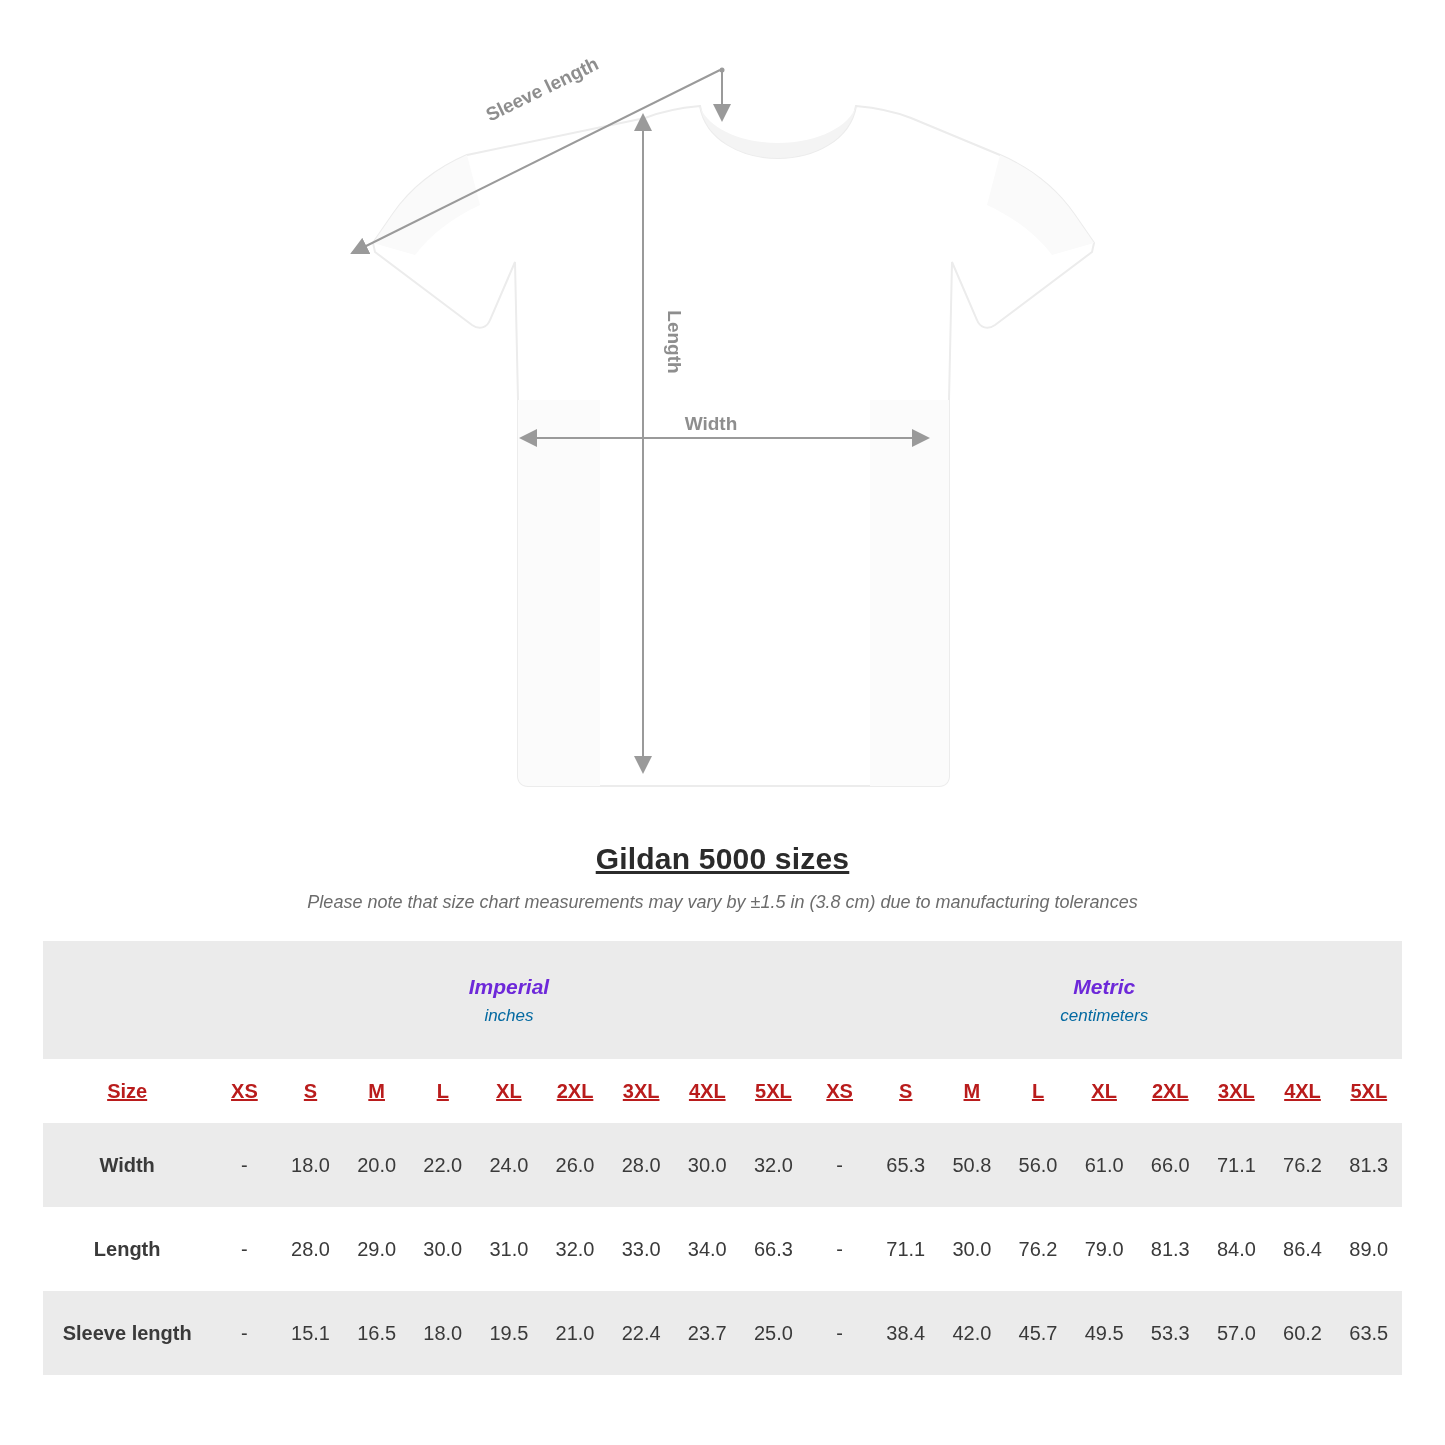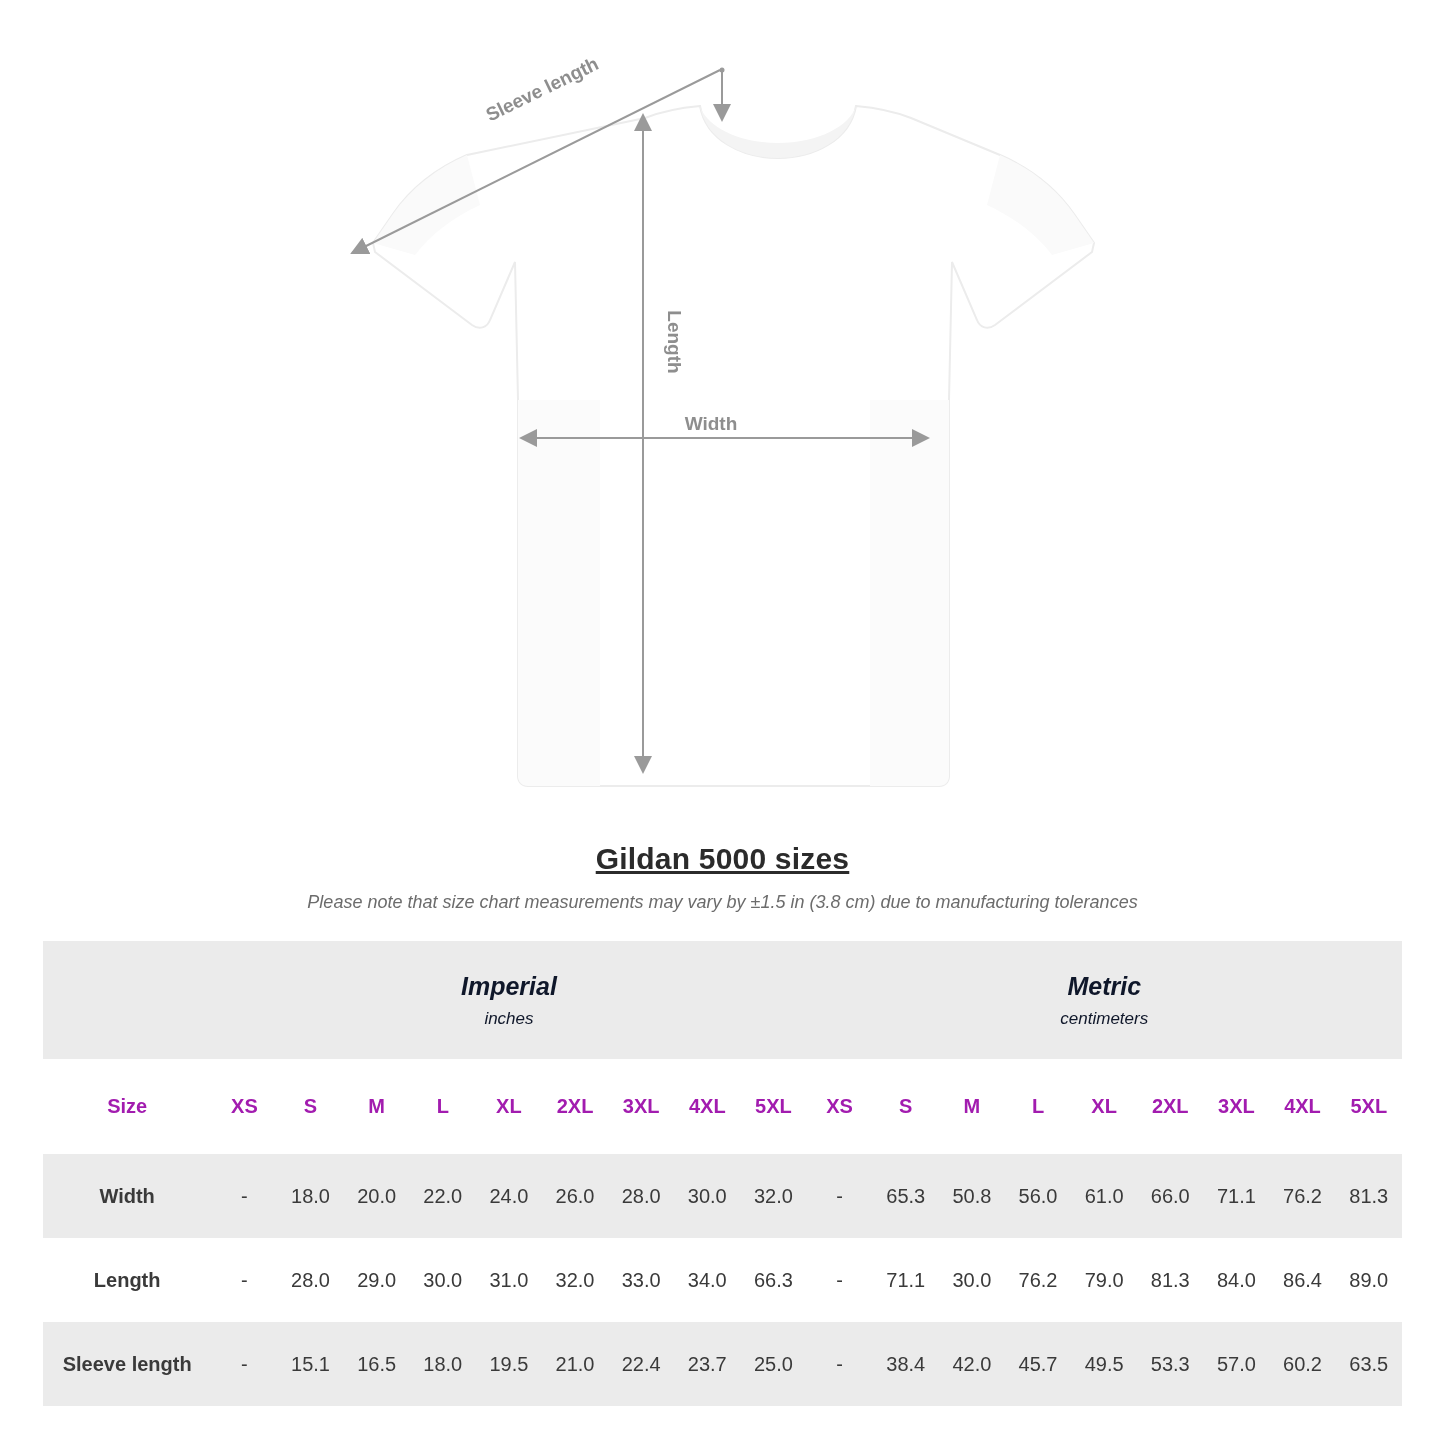--- a/index.html
+++ b/index.html
@@ -50,37 +50,38 @@
     vertical-align: middle;
     font-weight: normal;
     padding: 0;
   }
   
   .unit-row td {
     height: 118px;
     background: #ebebeb;
   }
   .unit-name {
-    font-size: 25px;
+    font-size: 21px;
     font-style: italic;
     font-weight: bold;
-    color: #0f172a;
+    color: #6d28d9;
     line-height: 1.25;
   }
   .unit-sub {
     font-size: 17px;
     font-style: italic;
-    color: #0f172a;
+    color: #0369a1;
     margin-top: 6px;
   }
   .head-row td {
-    height: 95px;
+    height: 64px;
     background: #ffffff;
     font-size: 20px;
-    color: #a21caf;
+    color: #b91c1c;
+    text-decoration: underline;
   }
   .head-row td.rowlabel { font-weight: bold; font-size: 20px; }
   .head-row td.sizecell { font-weight: bold; }
   .data-row td {
     height: 84px;
     font-size: 20px;
     color: #3a3a3a;
   }
   .data-row.shaded td { background: #ebebeb; }
   .data-row.plain td { background: #ffffff; }

